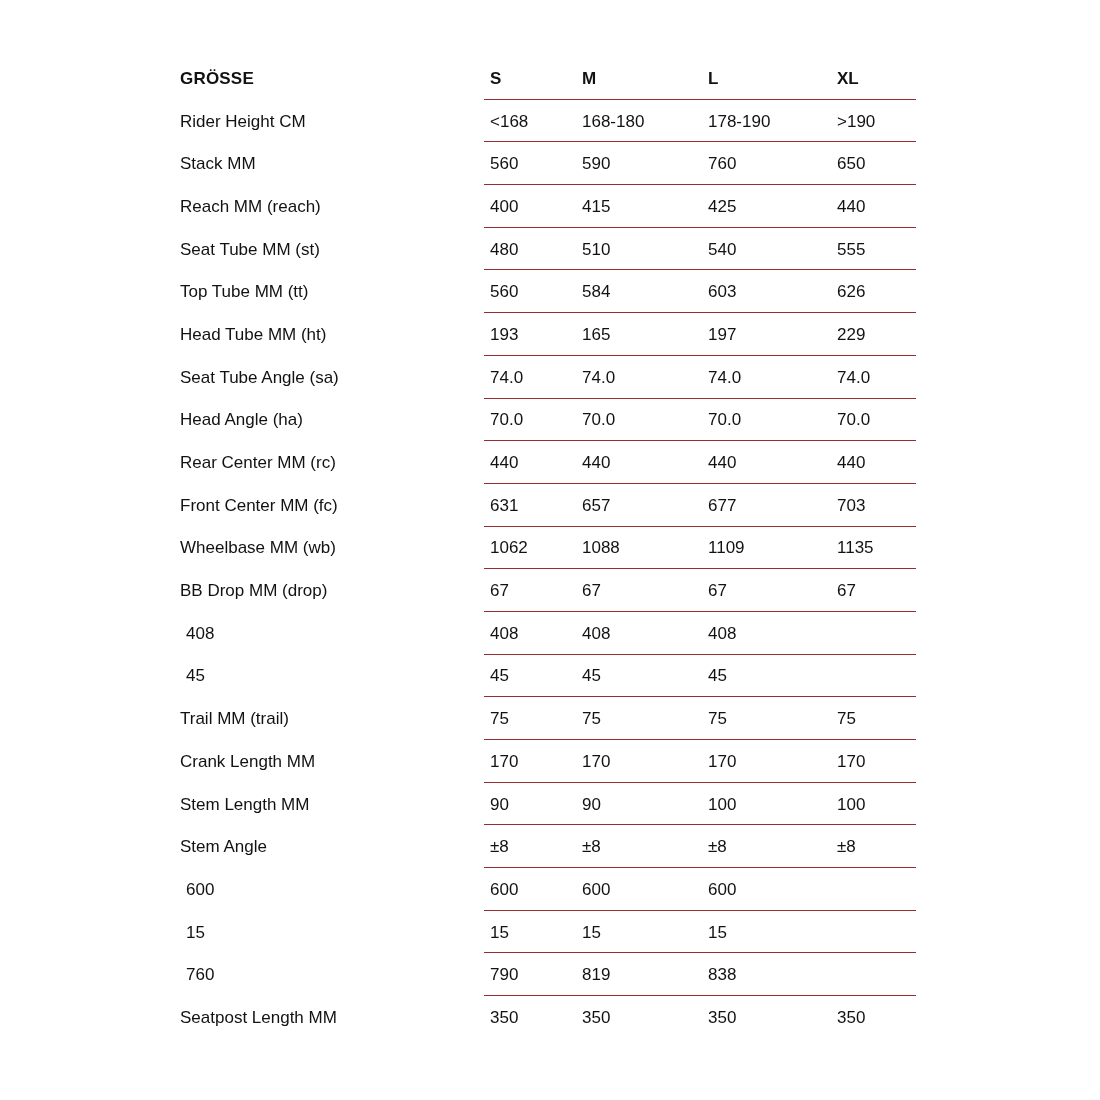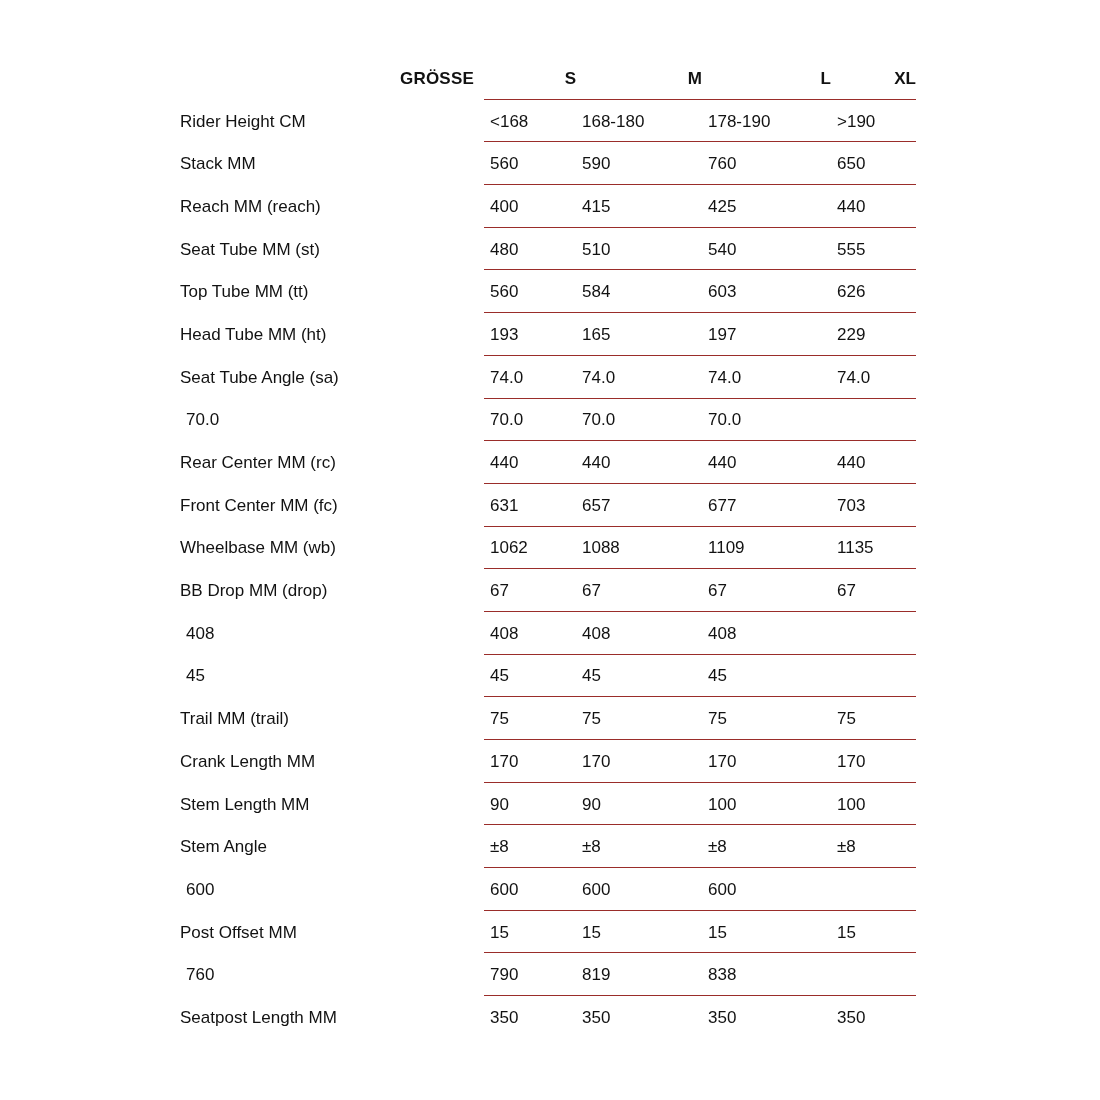--- a/index.html
+++ b/index.html
@@ -29,21 +29,21 @@
   
   .row::after {
     content: "";
     position: absolute;
     left: 304px;
     right: 0;
     bottom: 0;
     border-bottom: 1.6px solid var(--rule);
   }
   .rows .row:last-child::after { display: none; }
-  .header-row { font-weight: bold; text-align: right; }
+  .header-row { font-weight: bold; }
   .header-row .cell-label { letter-spacing: 0.2px; }
   .cell-label { padding-right: 10px; white-space: nowrap; }
   .cell-value { padding-left: 6px; white-space: nowrap; }
 </style>
 </head>
 <body>
 
 <div class="geo-table">
   <div class="row header-row">
     <div class="cell-label">GRÖSSE</div>
@@ -103,20 +103,21 @@
 
   <div class="row">
     <div class="cell-label">Seat Tube Angle (sa)</div>
     <div class="cell-value">74.0</div>
     <div class="cell-value">74.0</div>
     <div class="cell-value">74.0</div>
     <div class="cell-value">74.0</div>
   </div>
 
   <div class="row">
+    <div class="cell-label">Head Angle (ha)</div>
     <div class="cell-value">70.0</div>
     <div class="cell-value">70.0</div>
     <div class="cell-value">70.0</div>
     <div class="cell-value">70.0</div>
   </div>
 
   <div class="row">
     <div class="cell-label">Rear Center MM (rc)</div>
     <div class="cell-value">440</div>
     <div class="cell-value">440</div>
@@ -195,21 +196,20 @@
   </div>
 
   <div class="row">
     <div class="cell-value">600</div>
     <div class="cell-value">600</div>
     <div class="cell-value">600</div>
     <div class="cell-value">600</div>
   </div>
 
   <div class="row">
-    <div class="cell-label">Post Offset MM</div>
     <div class="cell-value">15</div>
     <div class="cell-value">15</div>
     <div class="cell-value">15</div>
     <div class="cell-value">15</div>
   </div>
 
   <div class="row">
     <div class="cell-value">760</div>
     <div class="cell-value">790</div>
     <div class="cell-value">819</div>

